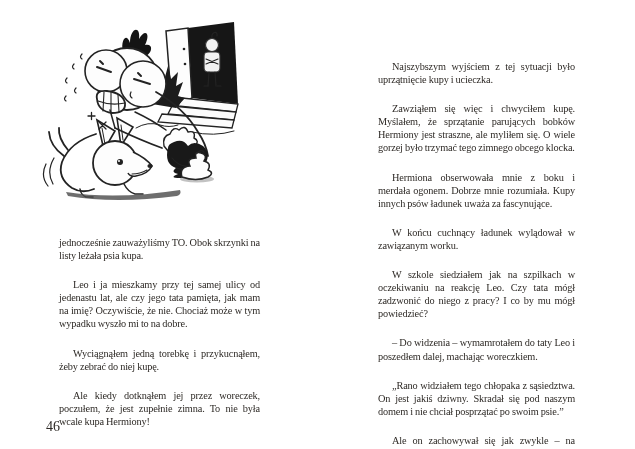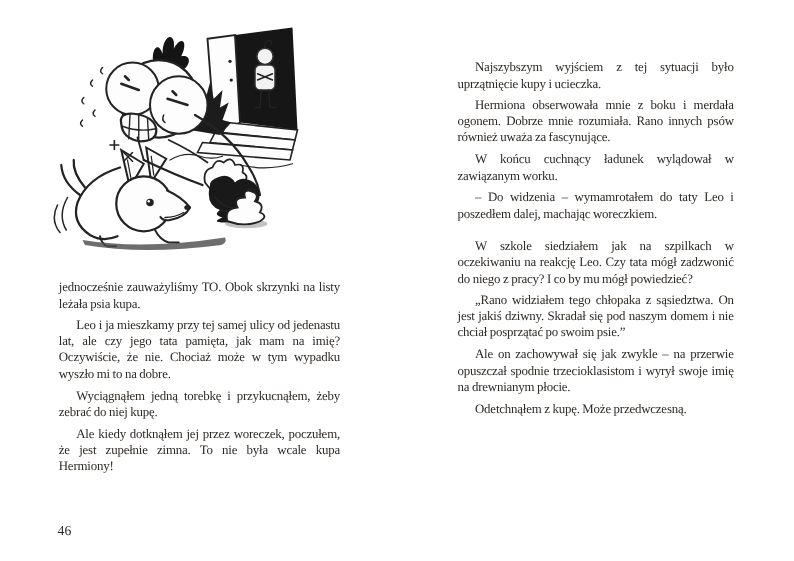--- a/index.html
+++ b/index.html
@@ -15,26 +15,26 @@
   .text-col{
     position:absolute;
     font-size:10.3px;
     line-height:13.1px;
     text-align:justify;
     letter-spacing:-0.15px;
     word-spacing:-0.3px;
   }
   .left-col{left:43px;top:220px;width:233px;}
   .right-col{left:362px;top:44px;width:229px;}
-  .para{margin:4px;}
+  .para{margin:16px;}
   .para.indent{text-indent:14px;}
   .para.section-break{margin-top:13px;}
   .page-number{
     position:absolute;left:46px;top:419px;
-    font-size:11px;color:var(--ink);
+    font-size:14px;color:var(--ink);
   }
   svg .ln{stroke:var(--draw);fill:none;stroke-linecap:round;stroke-linejoin:round;}
 </style>
 </head>
 <body>
 
 <div class="spread">
 
   <div>
 
@@ -121,23 +121,24 @@
       <p class="para indent">Wyciągnąłem jedną torebkę i przykucnąłem, żeby zebrać do niej kupę.</p>
       <p class="para indent">Ale kiedy dotknąłem jej przez woreczek, poczułem, że jest zupełnie zimna. To nie była wcale kupa Hermiony!</p>
     </div>
 
     <div class="page-number">46</div>
   </div>
 
   <div>
     <div class="text-col right-col">
       <p class="para indent">Najszybszym wyjściem z tej sytuacji było uprzątnięcie kupy i ucieczka.</p>
-      <p class="para indent">Hermiona obserwowała mnie z boku i merdała ogonem. Dobrze mnie rozumiała. Rano innych psów również uważa za fascynujące.</p>
+      <p class="para indent">Zawziąłem się więc i chwyciłem kupę. Myślałem, że sprzątanie parujących bobków Hermiony jest straszne, ale myliłem się. O wiele gorzej było trzymać tego zimnego obcego klocka.</p>
+      <p class="para indent">Hermiona obserwowała mnie z boku i merdała ogonem. Dobrze mnie rozumiała. Kupy innych psów ładunek uważa za fascynujące.</p>
       <p class="para indent">W końcu cuchnący ładunek wylądował w zawiązanym worku.</p>
+      <p class="para indent section-break">W szkole siedziałem jak na szpilkach w oczekiwaniu na reakcję Leo. Czy tata mógł zadzwonić do niego z pracy? I co by mu mógł powiedzieć?</p>
       <p class="para indent">– Do widzenia – wymamrotałem do taty Leo i poszedłem dalej, machając woreczkiem.</p>
-      <p class="para indent section-break">W szkole siedziałem jak na szpilkach w oczekiwaniu na reakcję Leo. Czy tata mógł zadzwonić do niego z pracy? I co by mu mógł powiedzieć?</p>
       <p class="para indent">„Rano widziałem tego chłopaka z sąsiedztwa. On jest jakiś dziwny. Skradał się pod naszym domem i nie chciał posprzątać po swoim psie.”</p>
       <p class="para indent">Ale on zachowywał się jak zwykle – na przerwie opuszczał spodnie trzecioklasistom i wyrył swoje imię na drewnianym płocie.</p>
       <p class="para indent">Odetchnąłem z kupę. Może przedwczesną.</p>
     </div>
   </div>
 
 </div>
 
 </body></html>

